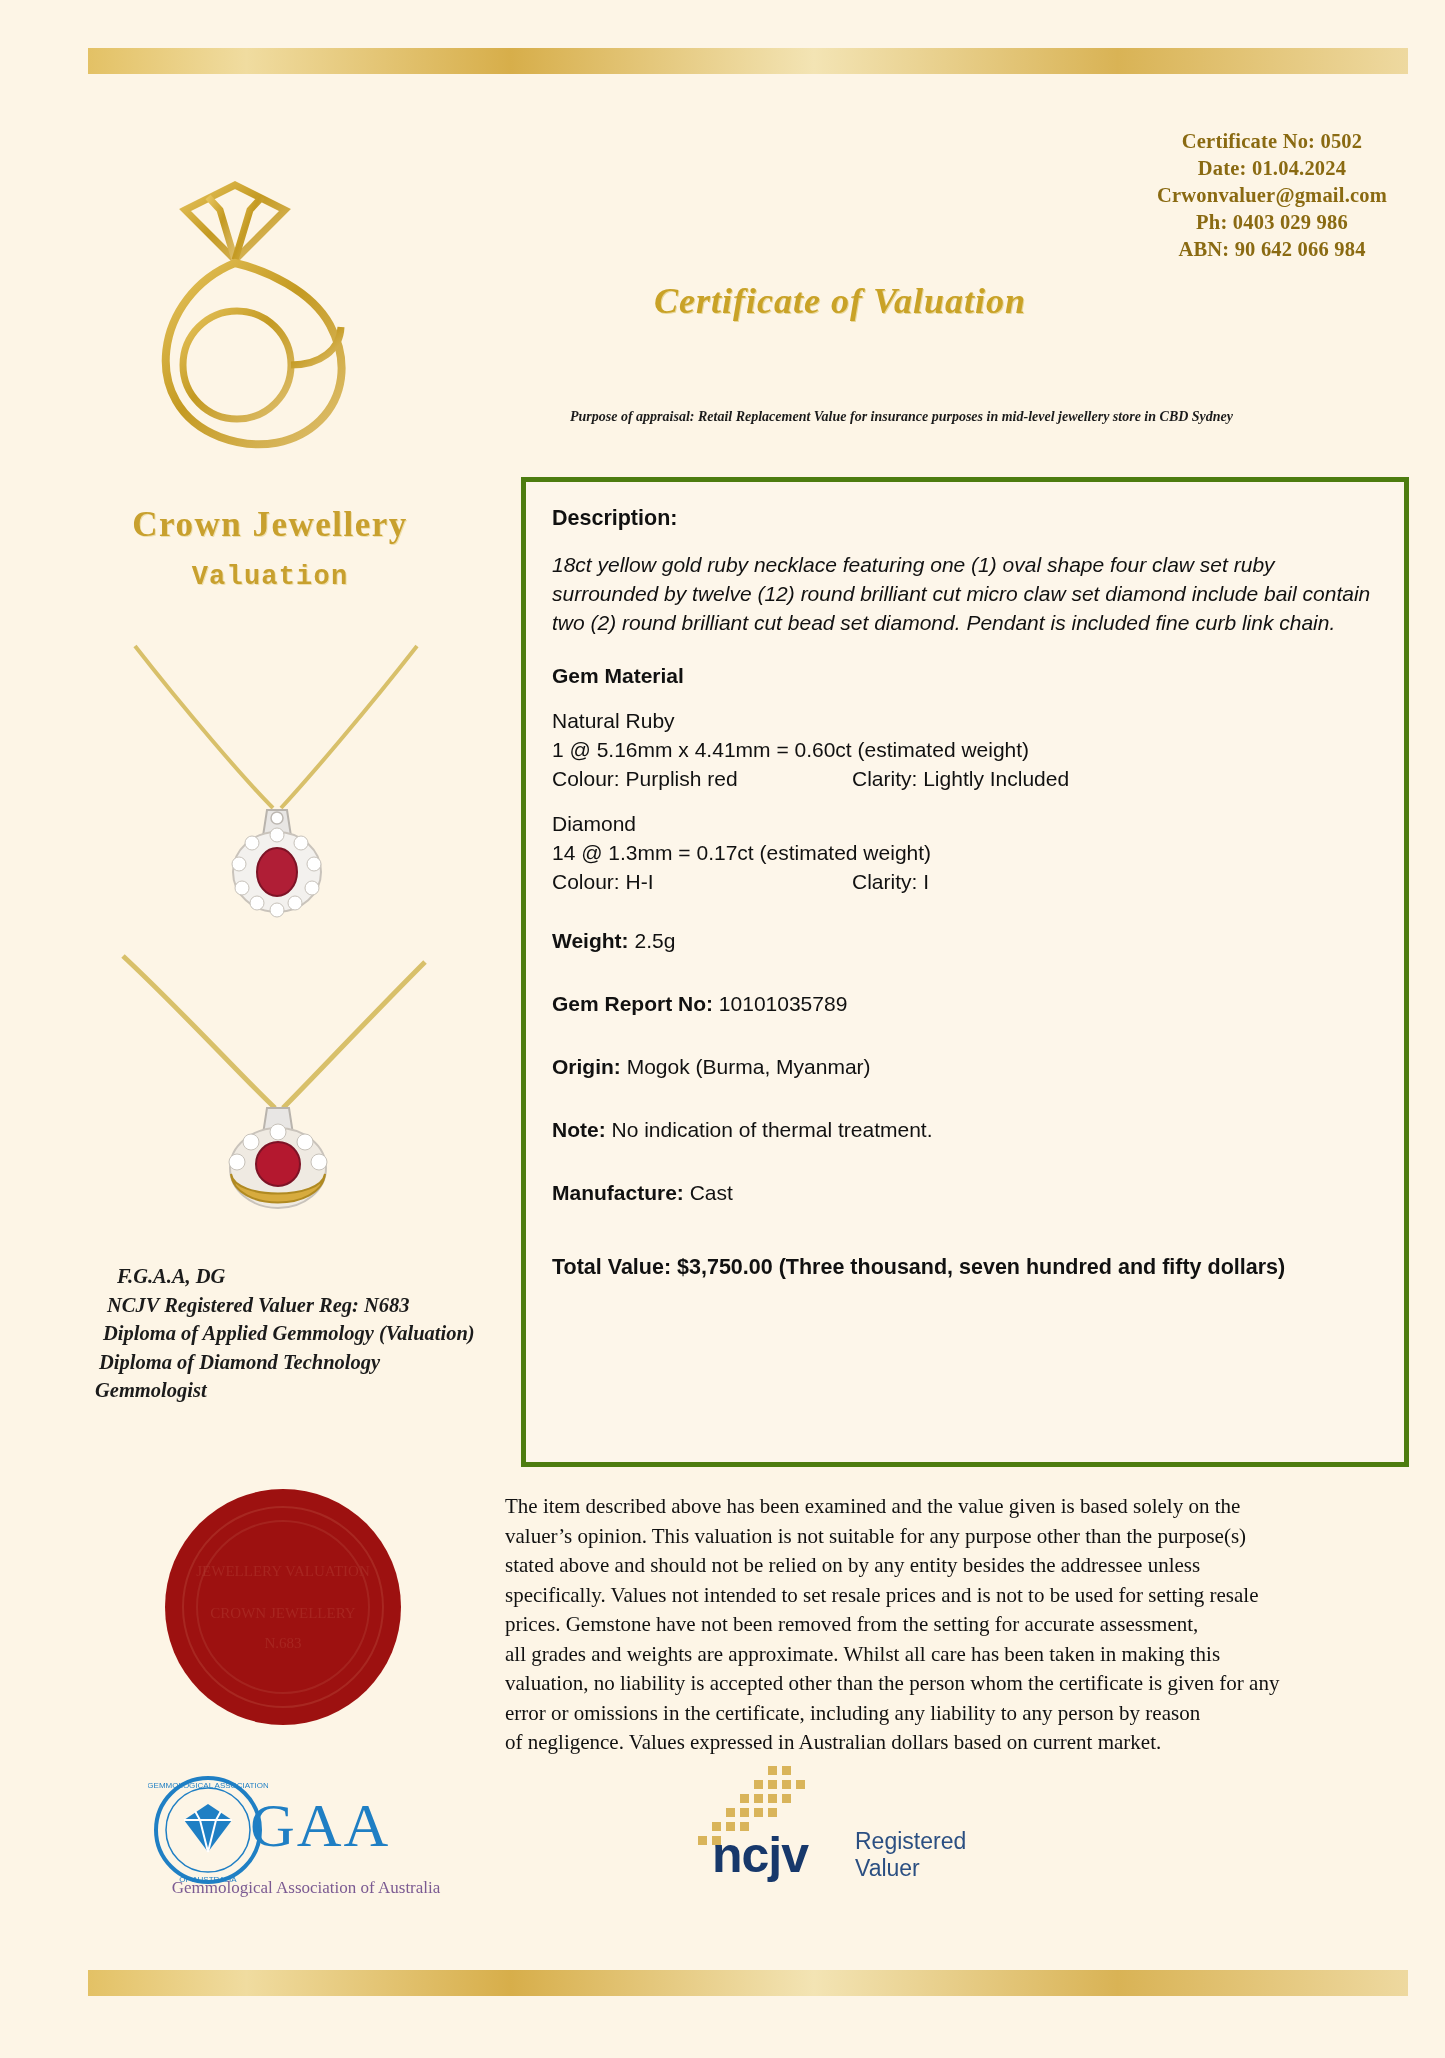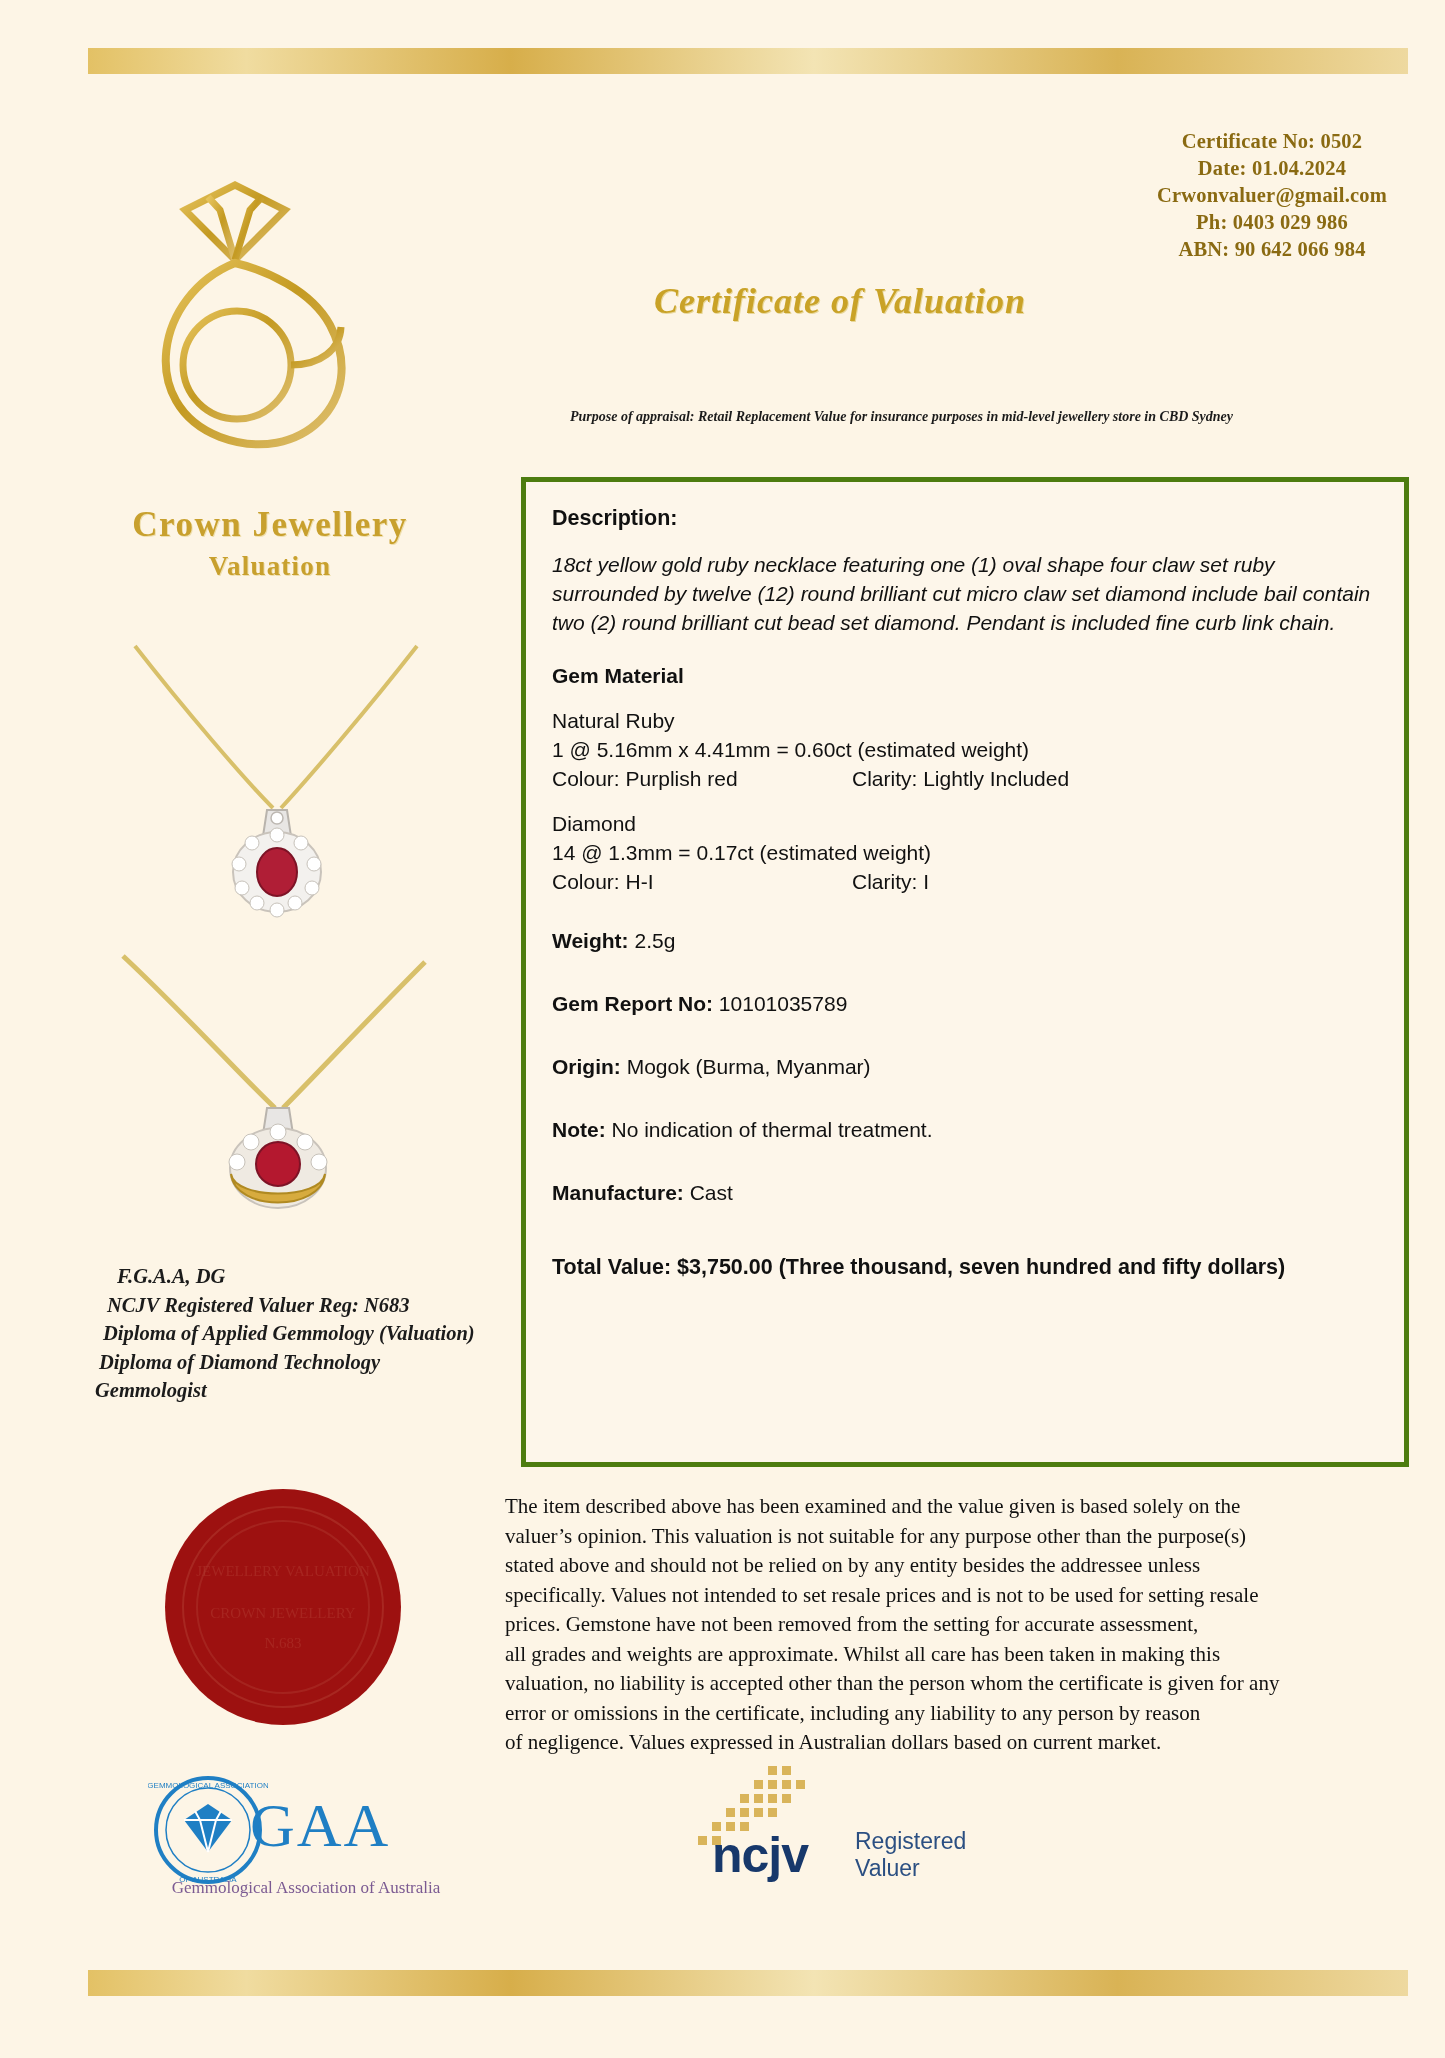--- a/index.html
+++ b/index.html
@@ -92,23 +92,24 @@
   }
   .brand .b1 {
     font-size: 35px;
     letter-spacing: 1.5px;
     font-weight: bold;
     text-shadow: 1px 1px 0 #efdfae;
   }
   .brand .b2 {
     font-size: 27px;
     letter-spacing: 1.2px;
-    margin-top: 6px;
+    margin-top: 17px;
     font-weight: bold;
     text-shadow: 1px 1px 0 #efdfae;
+    font-family: Liberation Mono, monospace;
   }
 
   .photo {
     position: absolute;
     background: #fdf5e6;
   }
   .photo1 { left: 95px; top: 640px; width: 360px; height: 300px; }
   .photo2 { left: 95px; top: 950px; width: 360px; height: 290px; }
 
   .valuer {

